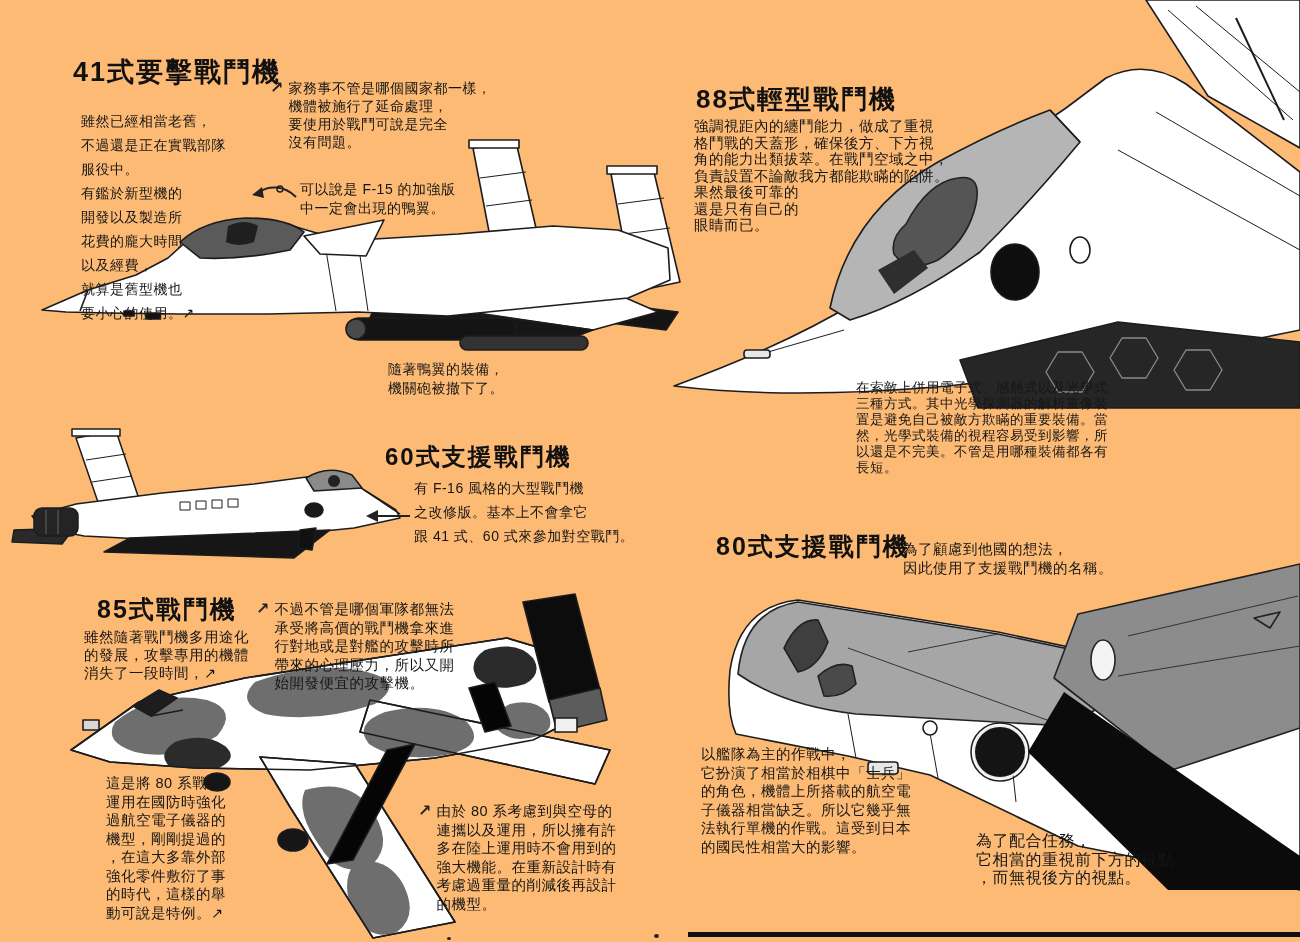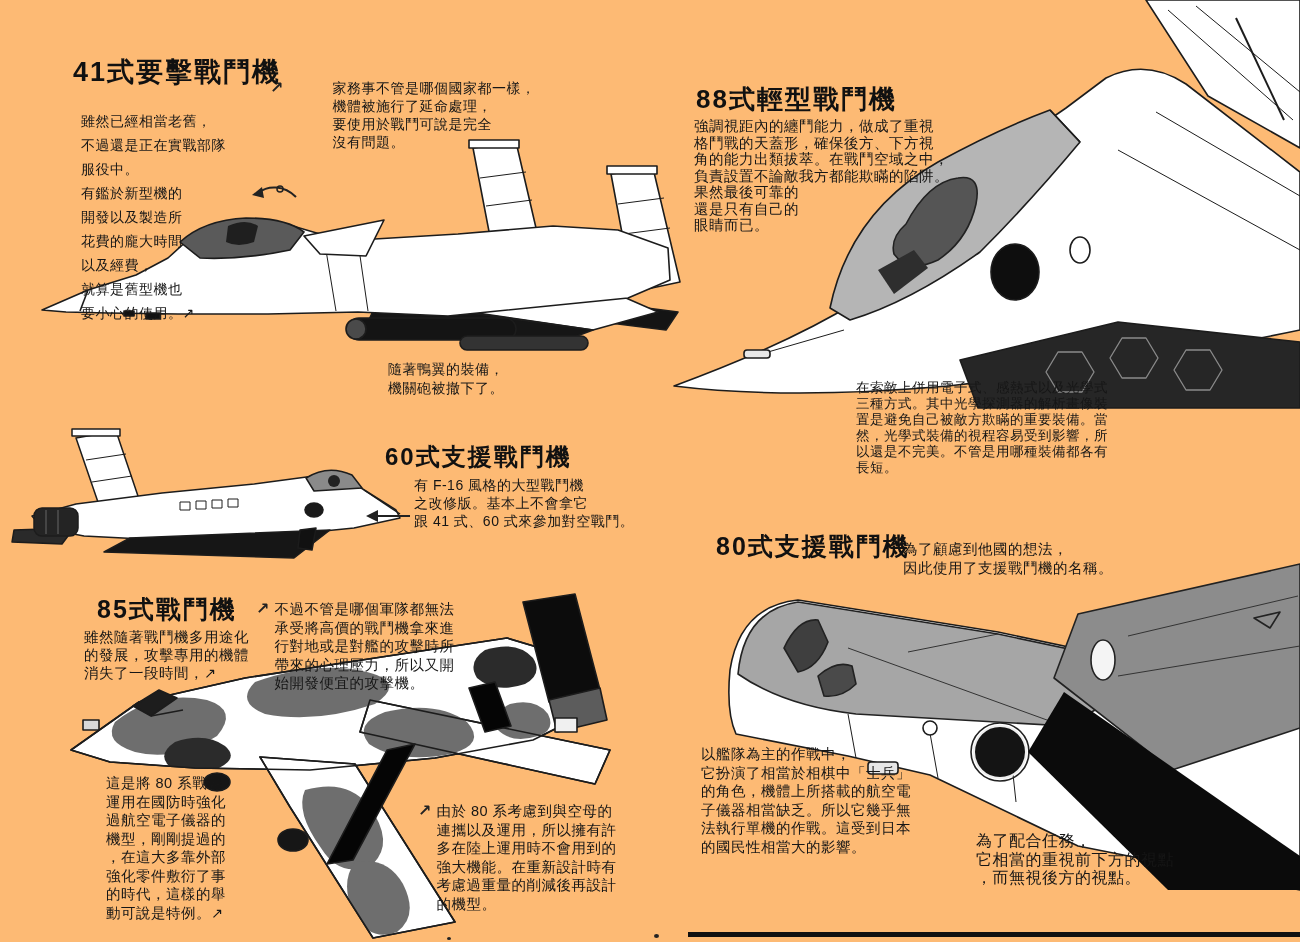--- a/index.html
+++ b/index.html
@@ -216,52 +216,54 @@
 服役中。
 有鑑於新型機的
 開發以及製造所
 花費的龐大時間
 以及經費，
 就算是舊型機也
 要小心的使用。↗</div>
 
   <div class="co" style="left:270px;top:79px;">
     <span class="ar">↗</span>
-    <div class="p" style="font-size:14px;line-height:18px;width:230px;margin-left:44px;">家務事不管是哪個國家都一樣，
+    <div class="p" style="font-size:14px;line-height:18px;width:230px;">家務事不管是哪個國家都一樣，
 機體被施行了延命處理，
 要使用於戰鬥可說是完全
 沒有問題。</div>
   </div>
 
   <svg style="left:250px;top:183px;" width="48" height="26" viewBox="0 0 48 26">
     <path d="M46,14 C34,2 18,2 8,10" fill="none" stroke="#222" stroke-width="2"></path>
     <polygon points="12,4 2,12 14,15" fill="#222"></polygon>
     <circle cx="30" cy="6" r="3" fill="none" stroke="#222" stroke-width="1.5"></circle>
   </svg>
+  <div class="p" style="left:300px;top:180px;width:220px;font-size:14px;line-height:19px;">可以說是 F-15 的加強版
+中一定會出現的鴨翼。</div>
 
   <div class="p" style="left:388px;top:360px;width:170px;font-size:14px;line-height:19px;">隨著鴨翼的裝備，
 機關砲被撤下了。</div>
 
   <h2 class="t" style="left:696px;top:82px;font-size:26px;">88式輕型戰鬥機</h2>
   <div class="p" style="left:694px;top:118px;width:260px;font-size:14.5px;line-height:16.5px;">強調視距內的纏鬥能力，做成了重視
 格鬥戰的天蓋形，確保後方、下方視
 角的能力出類拔萃。在戰鬥空域之中，
 負責設置不論敵我方都能欺瞞的陷阱。
 果然最後可靠的
 還是只有自己的
 眼睛而已。</div>
   <div class="p" style="left:856px;top:380px;width:300px;font-size:13.5px;line-height:16px;">在索敵上併用電子式、感熱式以及光學式
 三種方式。其中光學探測器的解析畫像裝
 置是避免自己被敵方欺瞞的重要裝備。當
 然，光學式裝備的視程容易受到影響，所
 以還是不完美。不管是用哪種裝備都各有
 長短。</div>
 
   <h2 class="t" style="left:385px;top:441px;font-size:24px;">60式支援戰鬥機</h2>
-  <div class="p" style="left:414px;top:476px;width:230px;font-size:14px;line-height:18px;">有 F-16 風格的大型戰鬥機
+  <div class="p" style="left:414px;top:476px;width:230px;font-size:14px;line-height:24px;">有 F-16 風格的大型戰鬥機
 之改修版。基本上不會拿它
 跟 41 式、60 式來參加對空戰鬥。</div>
   <svg style="left:366px;top:508px;" width="46" height="16" viewBox="0 0 46 16">
     <line x1="44" y1="8" x2="8" y2="8" stroke="#222" stroke-width="2"></line>
     <polygon points="12,2 0,8 12,14" fill="#222"></polygon>
   </svg>
 
   <h2 class="t" style="left:97px;top:593px;font-size:25px;">85式戰鬥機</h2>
   <div class="p" style="left:84px;top:628px;width:185px;font-size:14.5px;line-height:18px;">雖然隨著戰鬥機多用途化
 的發展，攻擊專用的機體

